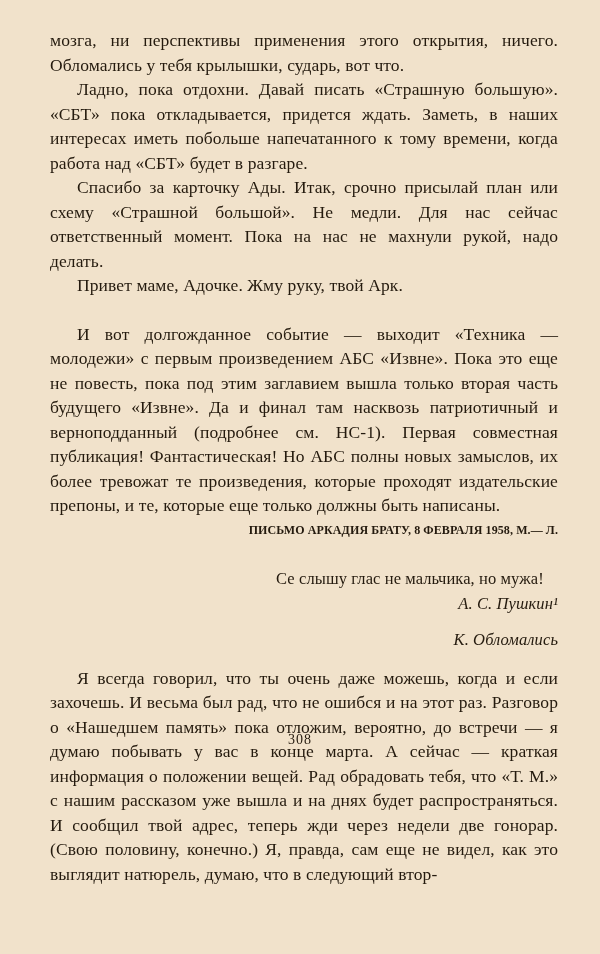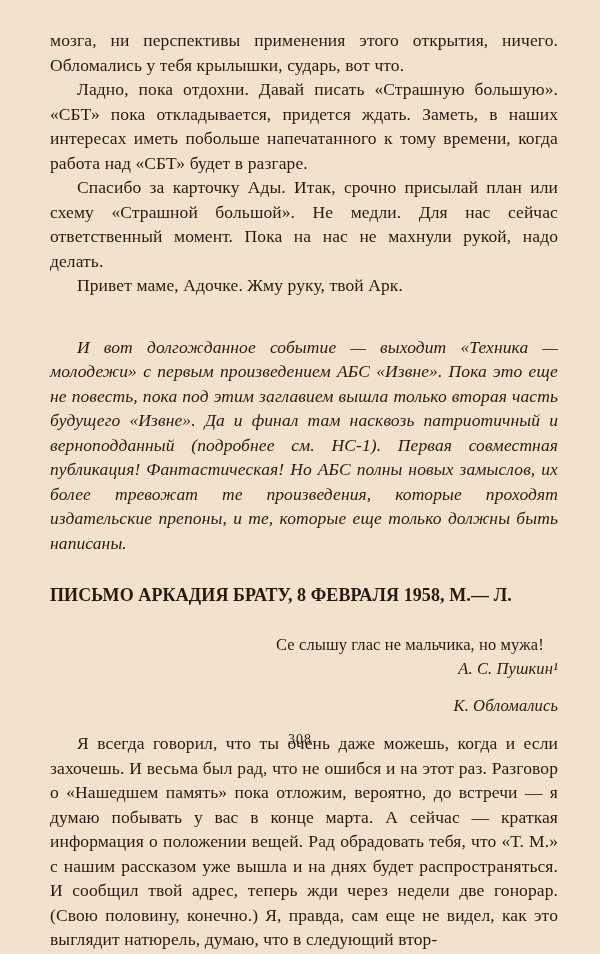--- a/index.html
+++ b/index.html
@@ -22,28 +22,27 @@
     position: relative;
   }
   p {
     margin: 0;
     font-size: 17.5px;
     line-height: 24.5px;
     text-align: justify;
     letter-spacing: 0.1px;
   }
   .indent { text-indent: 27px; }
-  .gap-before { margin-top: 37px; font-style: italic; }
+  .gap-before { margin-top: 24px; }
 
   .heading {
-    margin-top: 28px;
     margin-bottom: 26px;
-    text-align: left;
+    text-align: right;
     font-weight: bold;
-    font-size: 18px;
+    font-size: 12px;
     text-indent: 0;
   }
 
   .epigraph {
     width: 282px;
     margin-left: auto;
     margin-right: 0;
     margin-bottom: 14px;
   }
   .epigraph p {

